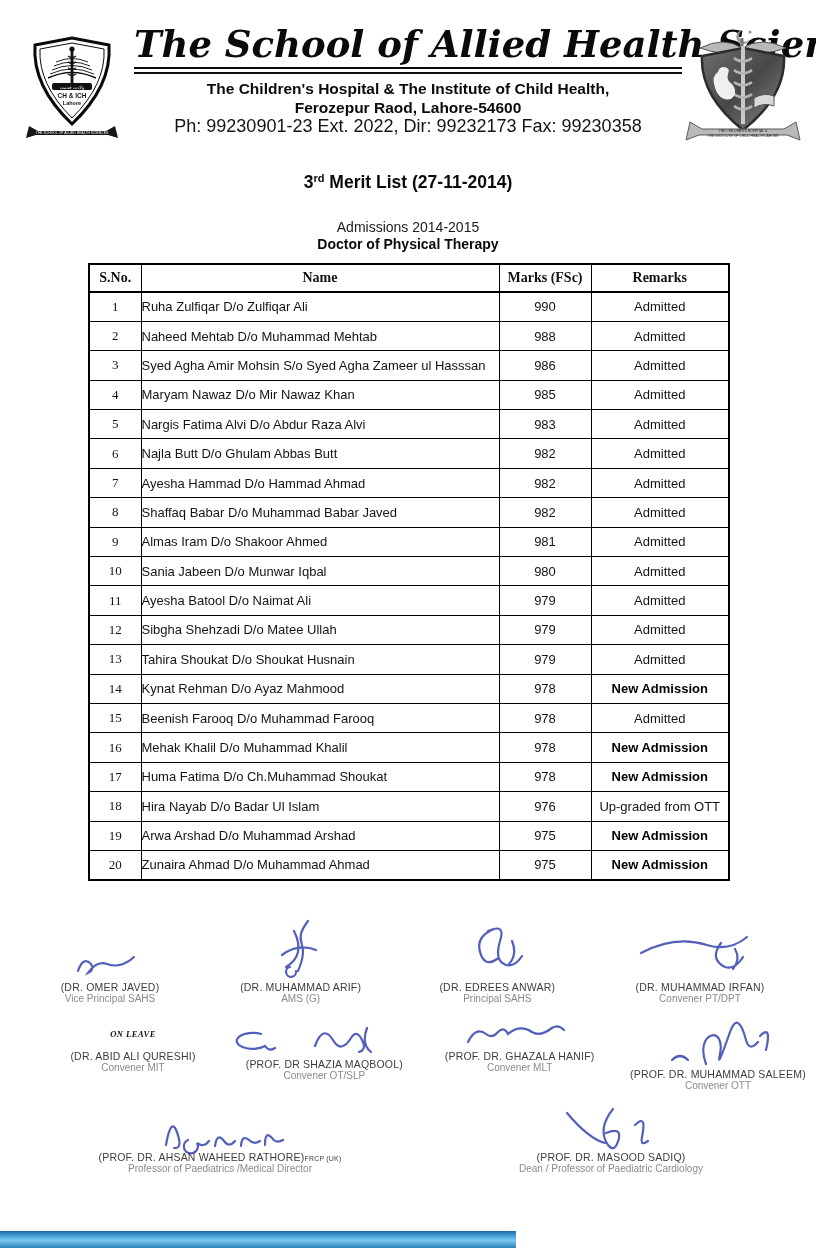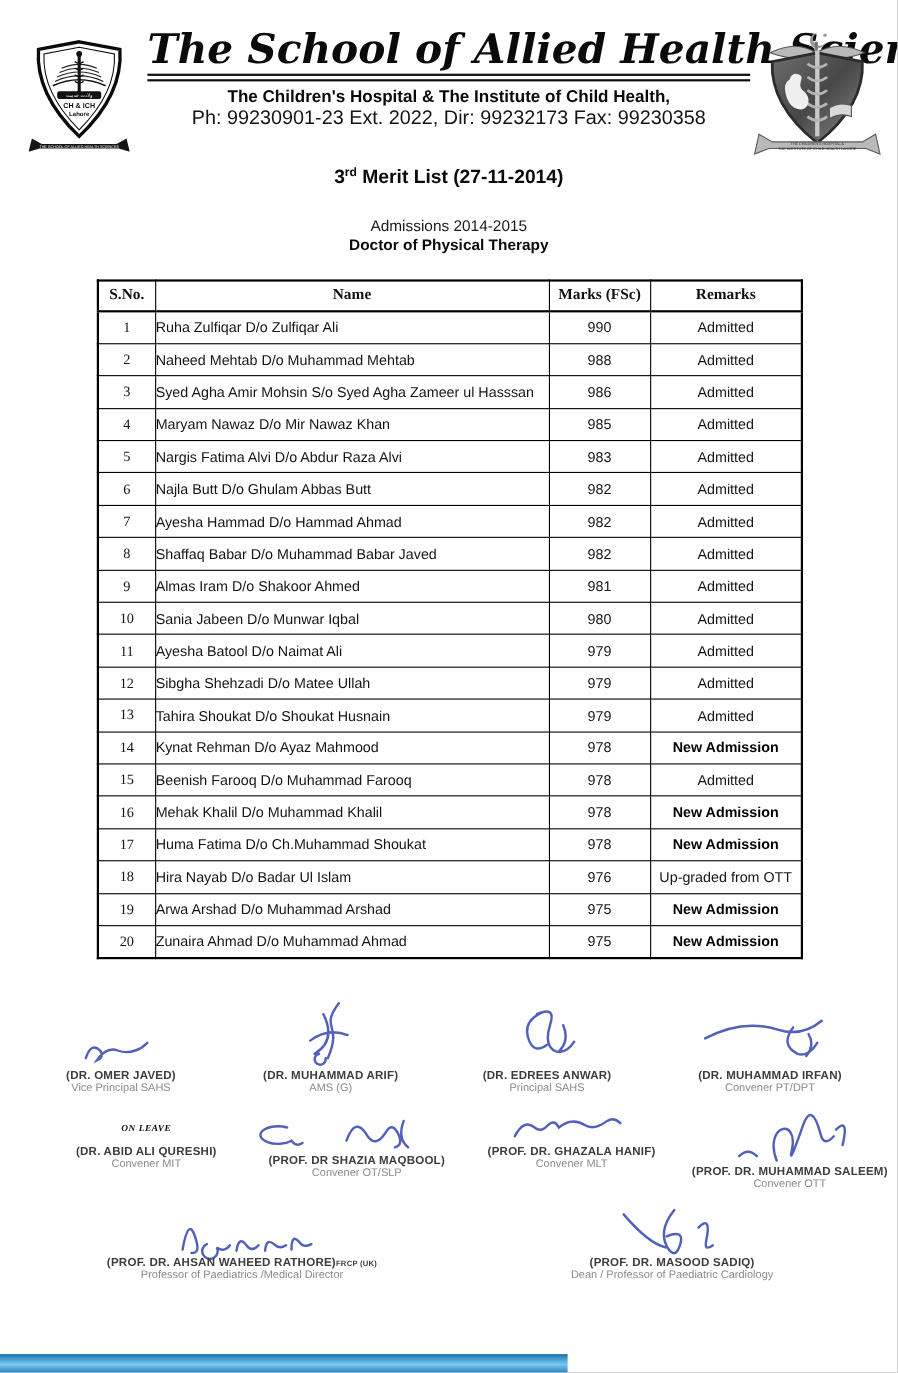--- a/index.html
+++ b/index.html
@@ -19,28 +19,28 @@
     font-family:"DejaVu Serif","Liberation Serif",serif;
     font-style:italic; font-weight:bold; font-size:37px; line-height:40px;
     color:#0a0a0a; letter-spacing:0px; white-space:nowrap;
   }
   .double-rule { margin:3px 0 5px 0; height:7px;
     border-top:2.5px solid #0d0d0d; border-bottom:2px solid #0d0d0d; }
   .h-line1, .h-line2 { font-weight:bold; font-size:15.5px; line-height:19px; color:#0a0a0a; }
   .h-line3 { font-size:18px; line-height:19px; color:#141414; }
 
   
-  .merit-title { text-align:center; font-size:17.5px; font-weight:bold; color:#0a0a0a; }
+  .merit-title { margin-top:22px; text-align:center; font-size:17.5px; font-weight:bold; color:#0a0a0a; }
   .merit-title sup { font-size:11px; vertical-align:6px; }
   .adm1 { margin-top:26px; text-align:center; font-size:14px; color:#1a1a1a; }
   .adm2 { margin-top:1px; text-align:center; font-size:14px; font-weight:bold; color:#0a0a0a; }
 
   
   table.merit {
-    margin:24px 0 0 88px; width:640px;
+    margin:11px 0 0 88px; width:640px;
     border-collapse:collapse; border:2px solid #000; table-layout:fixed;
   }
   .merit th, .merit td { border:1px solid #000; }
   .merit th {
     font-family:"Liberation Serif", serif; font-weight:bold; font-size:14px;
     height:28px; text-align:center; border-bottom-width:2px;
   }
   .merit td { height:29.4px; font-size:13px; color:#141414; }
   .col-sno { width:52px; } .col-name { width:358px; } .col-marks { width:92px; } .col-rem { width:138px; }
   .c-sno { text-align:center; font-family:"Liberation Serif", serif; font-size:13.5px; }
@@ -49,21 +49,21 @@
   .c-remarks.bold { font-weight:bold; color:#000; }
 
   
   .sig-row { display:flex; justify-content:space-between; }
   .sig-row1 { margin-top:52px; padding:0 36px 0 40px; }
   .sig-row2 { margin-top:16px; padding:0 2px 0 45px; }
   .sig-row3 { margin-top:14px; padding:0 40px 0 65px; }
   .sig-block { text-align:center; position:relative; }
   .sig-art { height:48px; display:flex; align-items:flex-end; justify-content:center; }
   .sig-art svg { overflow:visible; }
-  .sig-name { font-size:10.5px; font-weight:bold; color:#3d3d3d; letter-spacing:0.2px; white-space:nowrap; }
+  .sig-name { font-size:10.5px; font-weight:normal; color:#3d3d3d; letter-spacing:0.2px; white-space:nowrap; }
   .sig-name .suffix { font-size:7px; }
   .sig-title { font-size:10px; color:#8a8a8a; white-space:nowrap; }
   .sig-note { font-family:"Liberation Serif", serif; font-style:italic; font-weight:bold;
               font-size:8.5px; color:#111; letter-spacing:0.5px; margin-bottom:2px; }
   .ink { stroke:#4352b4; fill:none; stroke-width:2.2; stroke-linecap:round; opacity:0.92; }
 
   
   .bottom-bar { position:absolute; left:0; bottom:0; width:516px; height:17px;
     background:linear-gradient(to bottom, #1c6da6 0%, #5ab4e4 40%, #7cc8ee 55%, #2a82bc 100%); }
 
@@ -127,20 +127,21 @@
         <path d="M6 96 L18 103 L100 103 L112 96 L116 114 L103 109 L15 109 L2 114 Z" fill="#b9b9b9" stroke="#5a5a5a" stroke-width="1"></path>
         <text x="59" y="106" font-size="3.4" fill="#222" text-anchor="middle" class="mono-text">THE CHILDREN'S HOSPITAL &amp;</text>
         <text x="59" y="110.5" font-size="3.4" fill="#222" text-anchor="middle" class="mono-text">THE INSTITUTE OF CHILD HEALTH LAHORE</text>
       </svg>
     </div>
 
     <div class="header-center">
       <div class="school-name">The School of Allied Health Sciences</div>
       <div class="double-rule"></div>
       <div class="h-line1">The Children's Hospital &amp; The Institute of Child Health,</div>
+      <div class="h-line2">Ferozepur Raod, Lahore-54600</div>
       <div class="h-line3">Ph: 99230901-23 Ext. 2022, Dir: 99232173 Fax: 99230358</div>
     </div>
   </div>
 
   <div class="merit-title"><span>3</span><sup>rd</sup><span> Merit List (27-11-2014)</span></div>
   <div class="adm1">Admissions 2014-2015</div>
   <div class="adm2">Doctor of Physical Therapy</div>
 
   <table class="merit">
     <colgroup>

